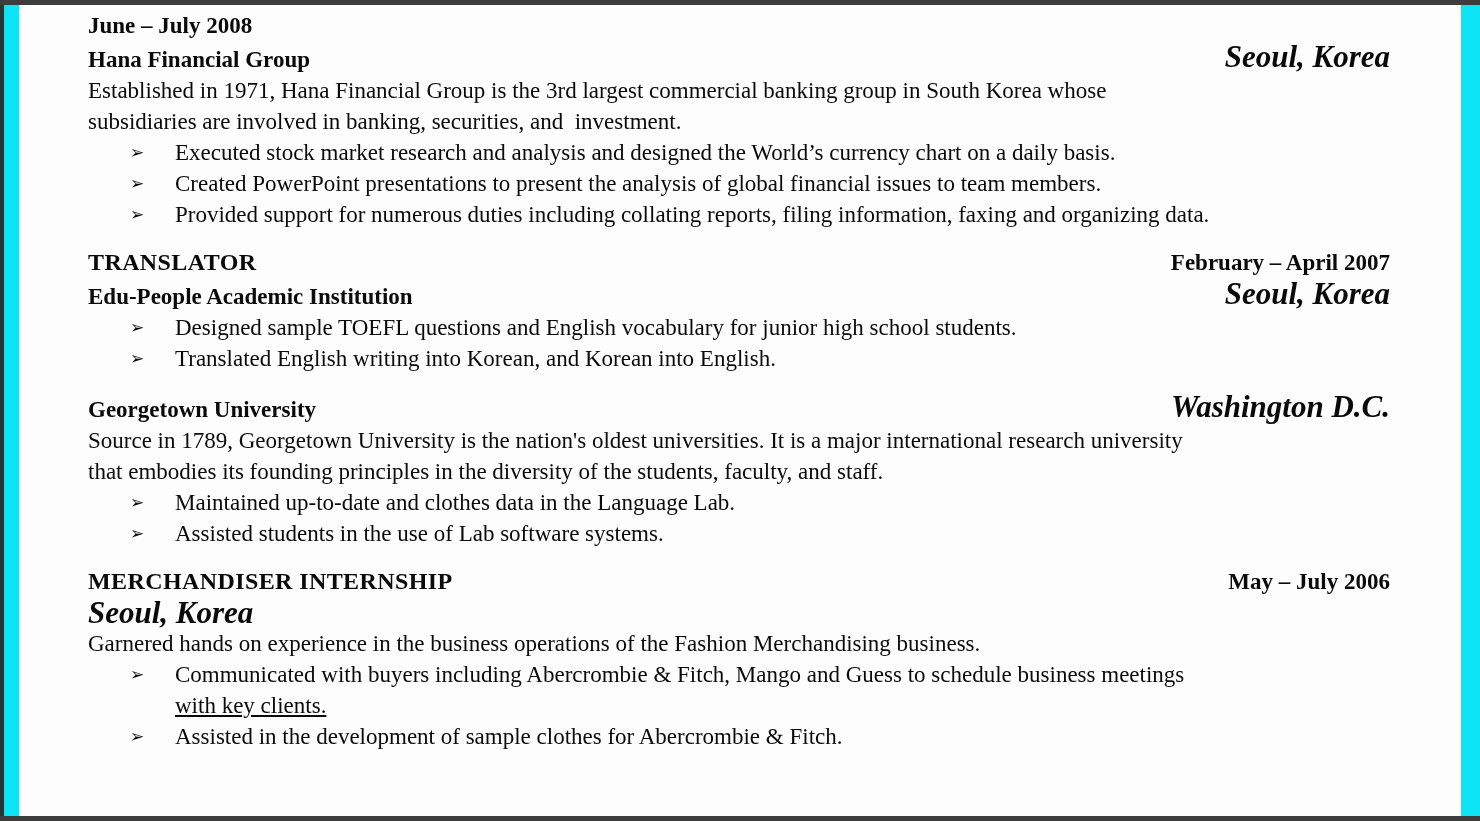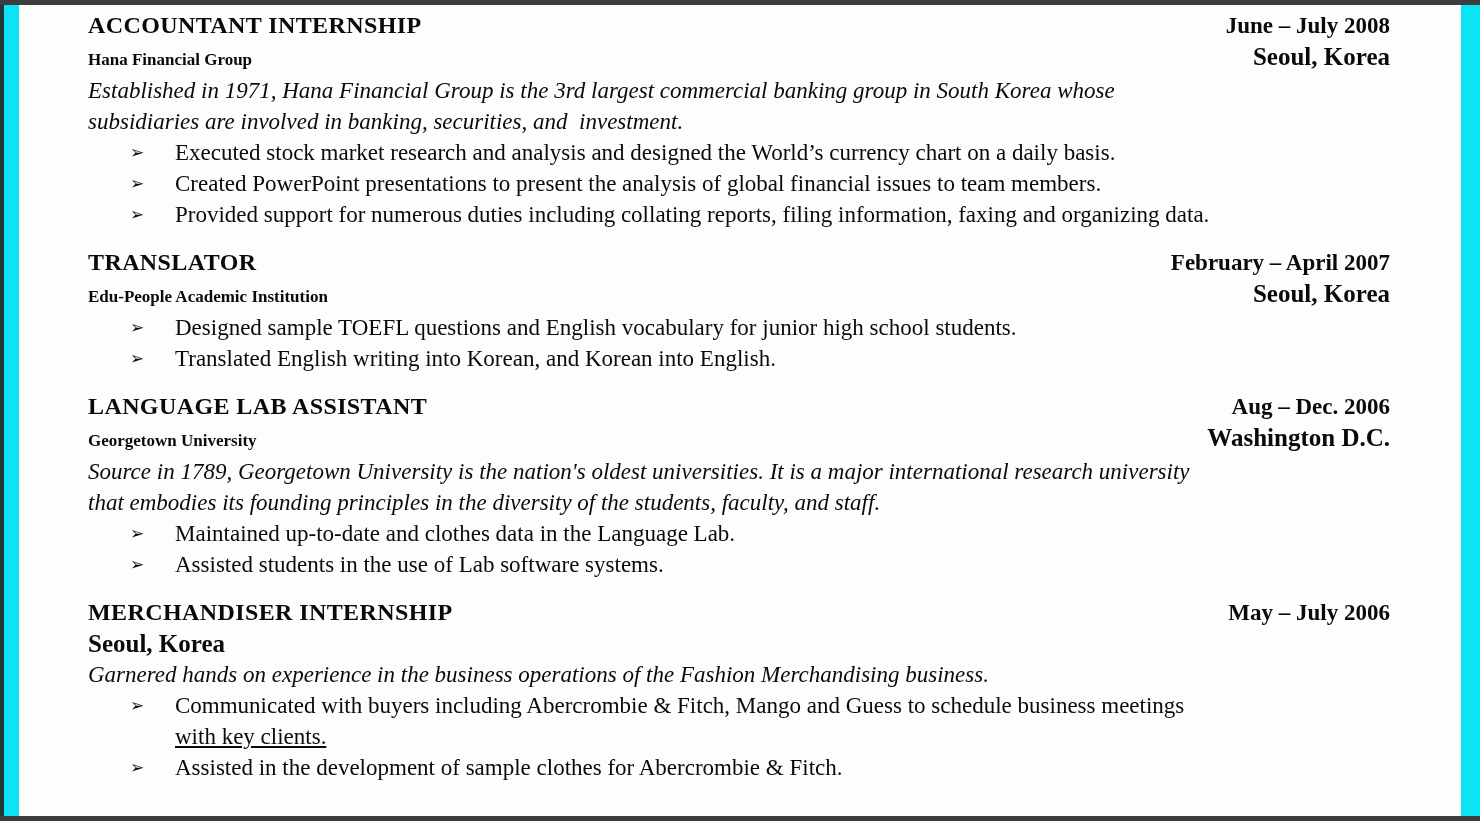--- a/index.html
+++ b/index.html
@@ -44,24 +44,23 @@
   }
   .job + .job { margin-top: 17px; }
   .row {
     display: flex;
     justify-content: space-between;
     align-items: baseline;
     font-weight: bold;
   }
   .title { font-size: 24px; letter-spacing: 0.4px; }
   .date  { font-size: 23px; }
-  .org   { font-size: 17px; }
-  .loc   { font-size: 25px; }
+  .org   { font-size: 23px; }
+  .loc   { font-size: 31px; font-style: italic; }
   .desc {
-    font-style: italic;
     white-space: pre-wrap;
   }
   .bullet {
     display: flex;
     padding-left: 42px;
   }
   .arrow {
     flex: none;
     width: 45px;
     font-family: "DejaVu Sans", sans-serif;
@@ -76,21 +75,20 @@
 
 <div class="bar-top"></div>
 <div class="strip-left-dark"></div>
 <div class="strip-left-cyan"></div>
 <div class="strip-right-cyan"></div>
 
 <div class="content">
 
   <div class="job">
     <div class="row">
-      <span class="title">ACCOUNTANT INTERNSHIP</span>
       <span class="date">June – July 2008</span>
     </div>
     <div class="row">
       <span class="org">Hana Financial Group</span>
       <span class="loc">Seoul, Korea</span>
     </div>
     <div class="desc">Established in 1971, Hana Financial Group is the 3rd largest commercial banking group in South Korea whose</div>
     <div class="desc">subsidiaries are involved in banking, securities, and  investment.</div>
     <div class="bullet">
       <span class="arrow">➢</span>
@@ -120,24 +118,20 @@
       <span class="btext">Designed sample TOEFL questions and English vocabulary for junior high school students.</span>
     </div>
     <div class="bullet">
       <span class="arrow">➢</span>
       <span class="btext">Translated English writing into Korean, and Korean into English.</span>
     </div>
   </div>
 
   <div class="job">
     <div class="row">
-      <span class="title">LANGUAGE LAB ASSISTANT</span>
-      <span class="date">Aug – Dec. 2006</span>
-    </div>
-    <div class="row">
       <span class="org">Georgetown University</span>
       <span class="loc">Washington D.C.</span>
     </div>
     <div class="desc">Source in 1789, Georgetown University is the nation's oldest universities. It is a major international research university</div>
     <div class="desc">that embodies its founding principles in the diversity of the students, faculty, and staff.</div>
     <div class="bullet">
       <span class="arrow">➢</span>
       <span class="btext">Maintained up-to-date and clothes data in the Language Lab.</span>
     </div>
     <div class="bullet">

